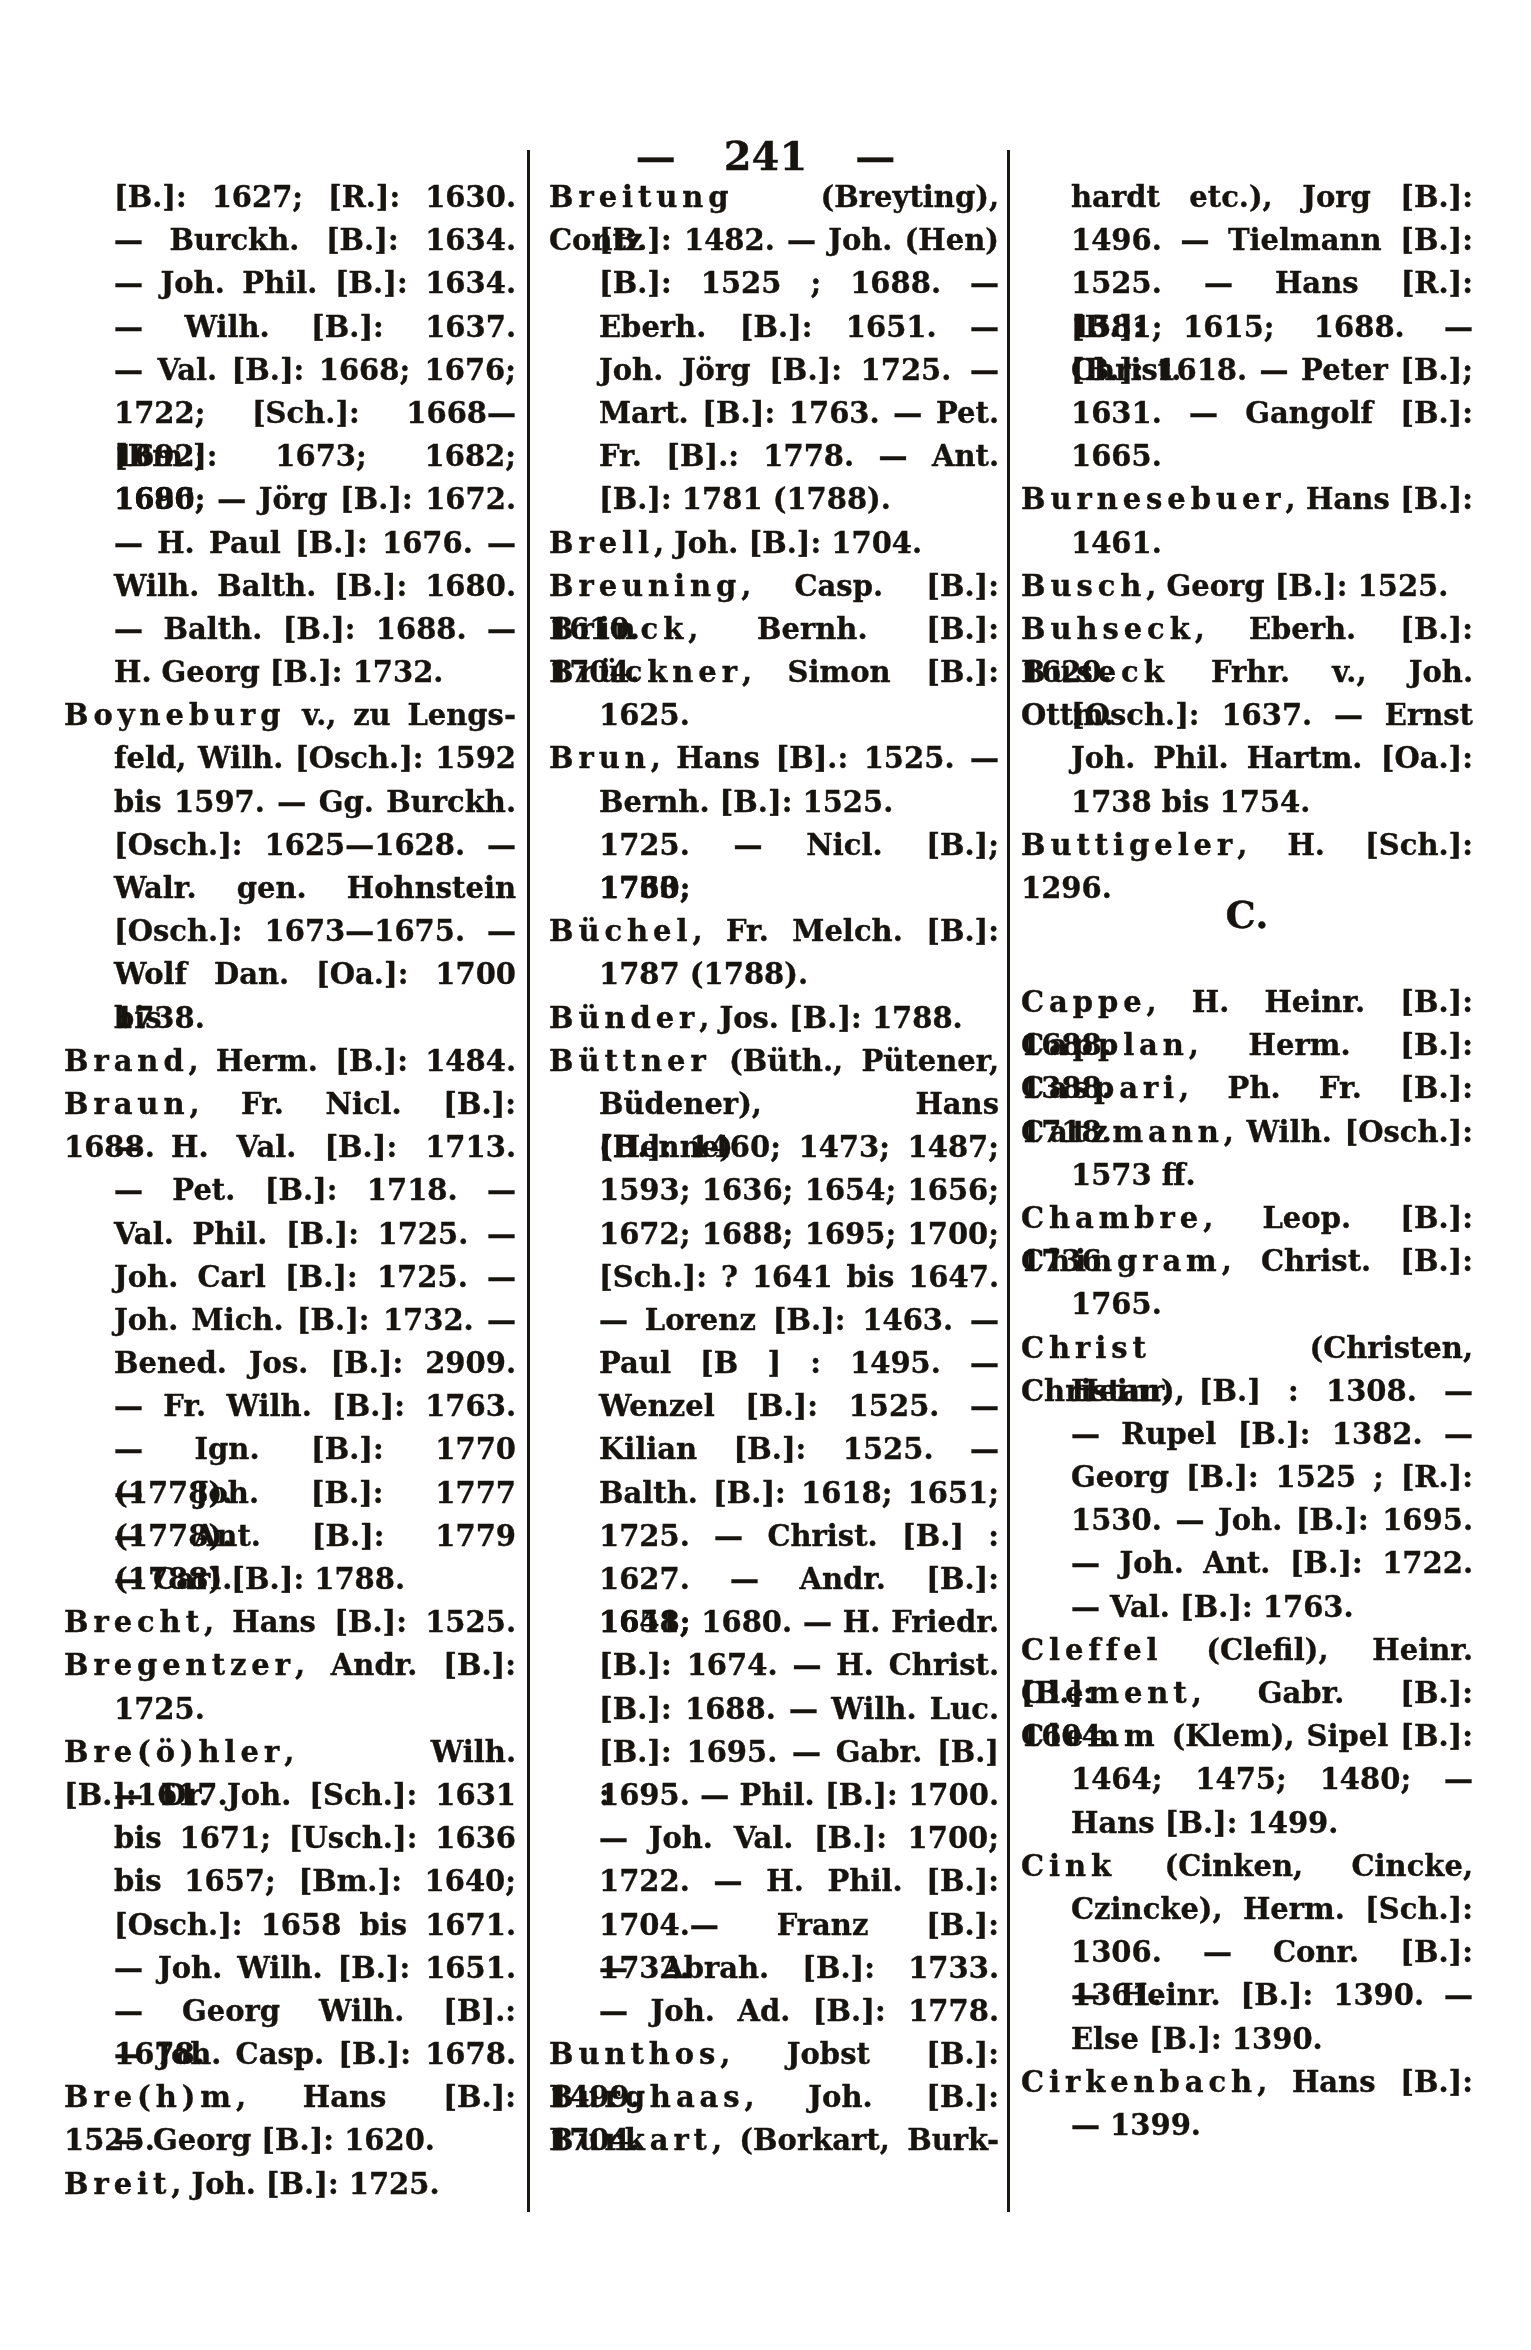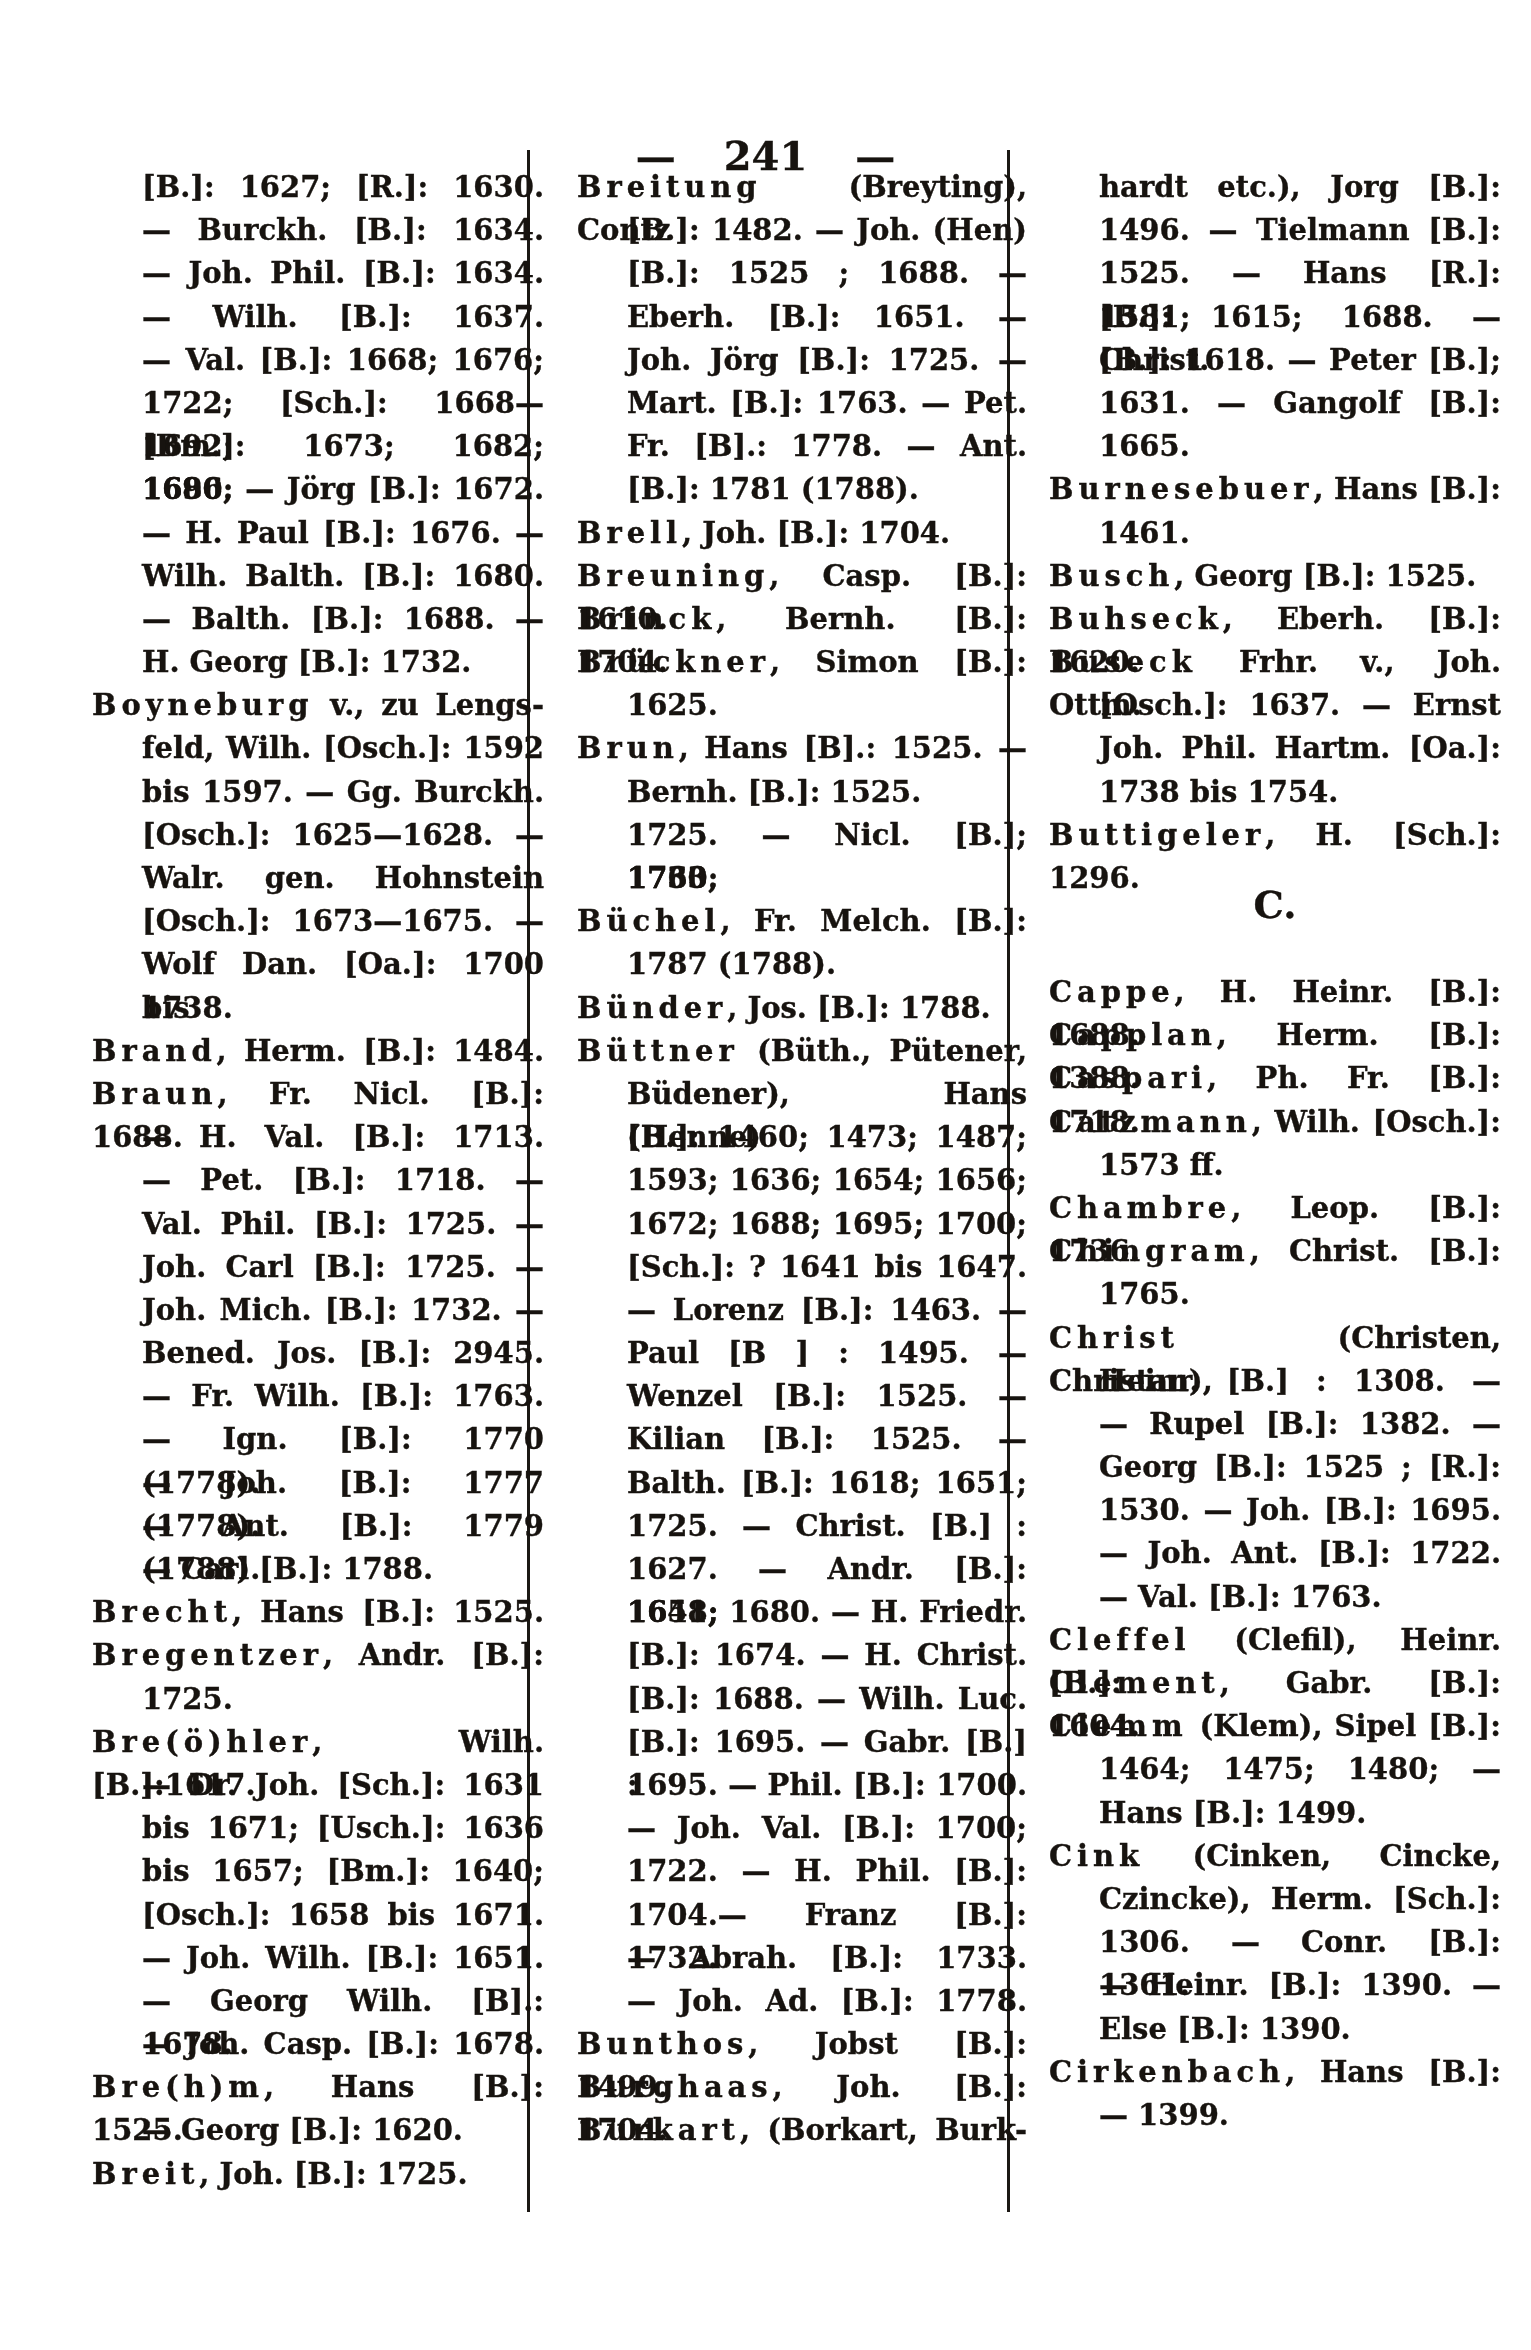--- a/index.html
+++ b/index.html
@@ -10,22 +10,22 @@
     font-family:"DejaVu Serif","Liberation Serif",serif;
     font-weight:700;
     position:relative;
     -webkit-text-stroke:0.35px #17130f;
   }
   .page-header{
     position:absolute;top:84px;left:0;width:100%;
     text-align:center;font-size:40px;word-spacing:34px;margin-top:48px;
   }
   .col{
-    position:absolute;top:166px;
-    font-size:29px;line-height:43.2px;margin-left:28px;
+    position:absolute;top:176px;
+    font-size:29px;line-height:43.2px;
   }
   #col0{left:64px;width:452px;}
   #col1{left:549px;width:450px;}
   #col2{left:1021px;width:452px;}
   .ln{height:43.2px;white-space:normal;}
   .ln.c{padding-left:50px;}
   .ln.j{text-align:justify;text-align-last:justify;}
   .ln.s{
     height:88px;padding-top:26px;box-sizing:content-box;
     text-align:center;text-align-last:center;font-size:38px;
@@ -67,21 +67,21 @@
     <div class="ln c j">[Osch.]: 1673—1675. —</div>
     <div class="ln c j">Wolf Dan. [Oa.]: 1700 bis</div>
     <div class="ln c">1738.</div>
     <div class="ln j"><span class="head">Brand</span>, Herm. [B.]: 1484.</div>
     <div class="ln j"><span class="head">Braun</span>, Fr. Nicl. [B.]: 1688.</div>
     <div class="ln c j">— H. Val. [B.]: 1713.</div>
     <div class="ln c j">— Pet. [B.]: 1718. —</div>
     <div class="ln c j">Val. Phil. [B.]: 1725. —</div>
     <div class="ln c j">Joh. Carl [B.]: 1725. —</div>
     <div class="ln c j">Joh. Mich. [B.]: 1732. —</div>
-    <div class="ln c j">Bened. Jos. [B.]: 2945.</div>
+    <div class="ln c j">Bened. Jos. [B.]: 2909.</div>
     <div class="ln c j">— Fr. Wilh. [B.]: 1763.</div>
     <div class="ln c j">— Ign. [B.]: 1770 (1778).</div>
     <div class="ln c j">— Joh. [B.]: 1777 (1778).</div>
     <div class="ln c j">— Ant. [B.]: 1779 (1788).</div>
     <div class="ln c">— Carl [B.]: 1788.</div>
     <div class="ln j"><span class="head">Brecht</span>, Hans [B.]: 1525.</div>
     <div class="ln j"><span class="head">Bregentzer</span>, Andr. [B.]:</div>
     <div class="ln c">1725.</div>
     <div class="ln j"><span class="head">Bre(ö)hler</span>, Wilh.[B.]:1617.</div>
     <div class="ln c j">— Dr. Joh. [Sch.]: 1631</div>

